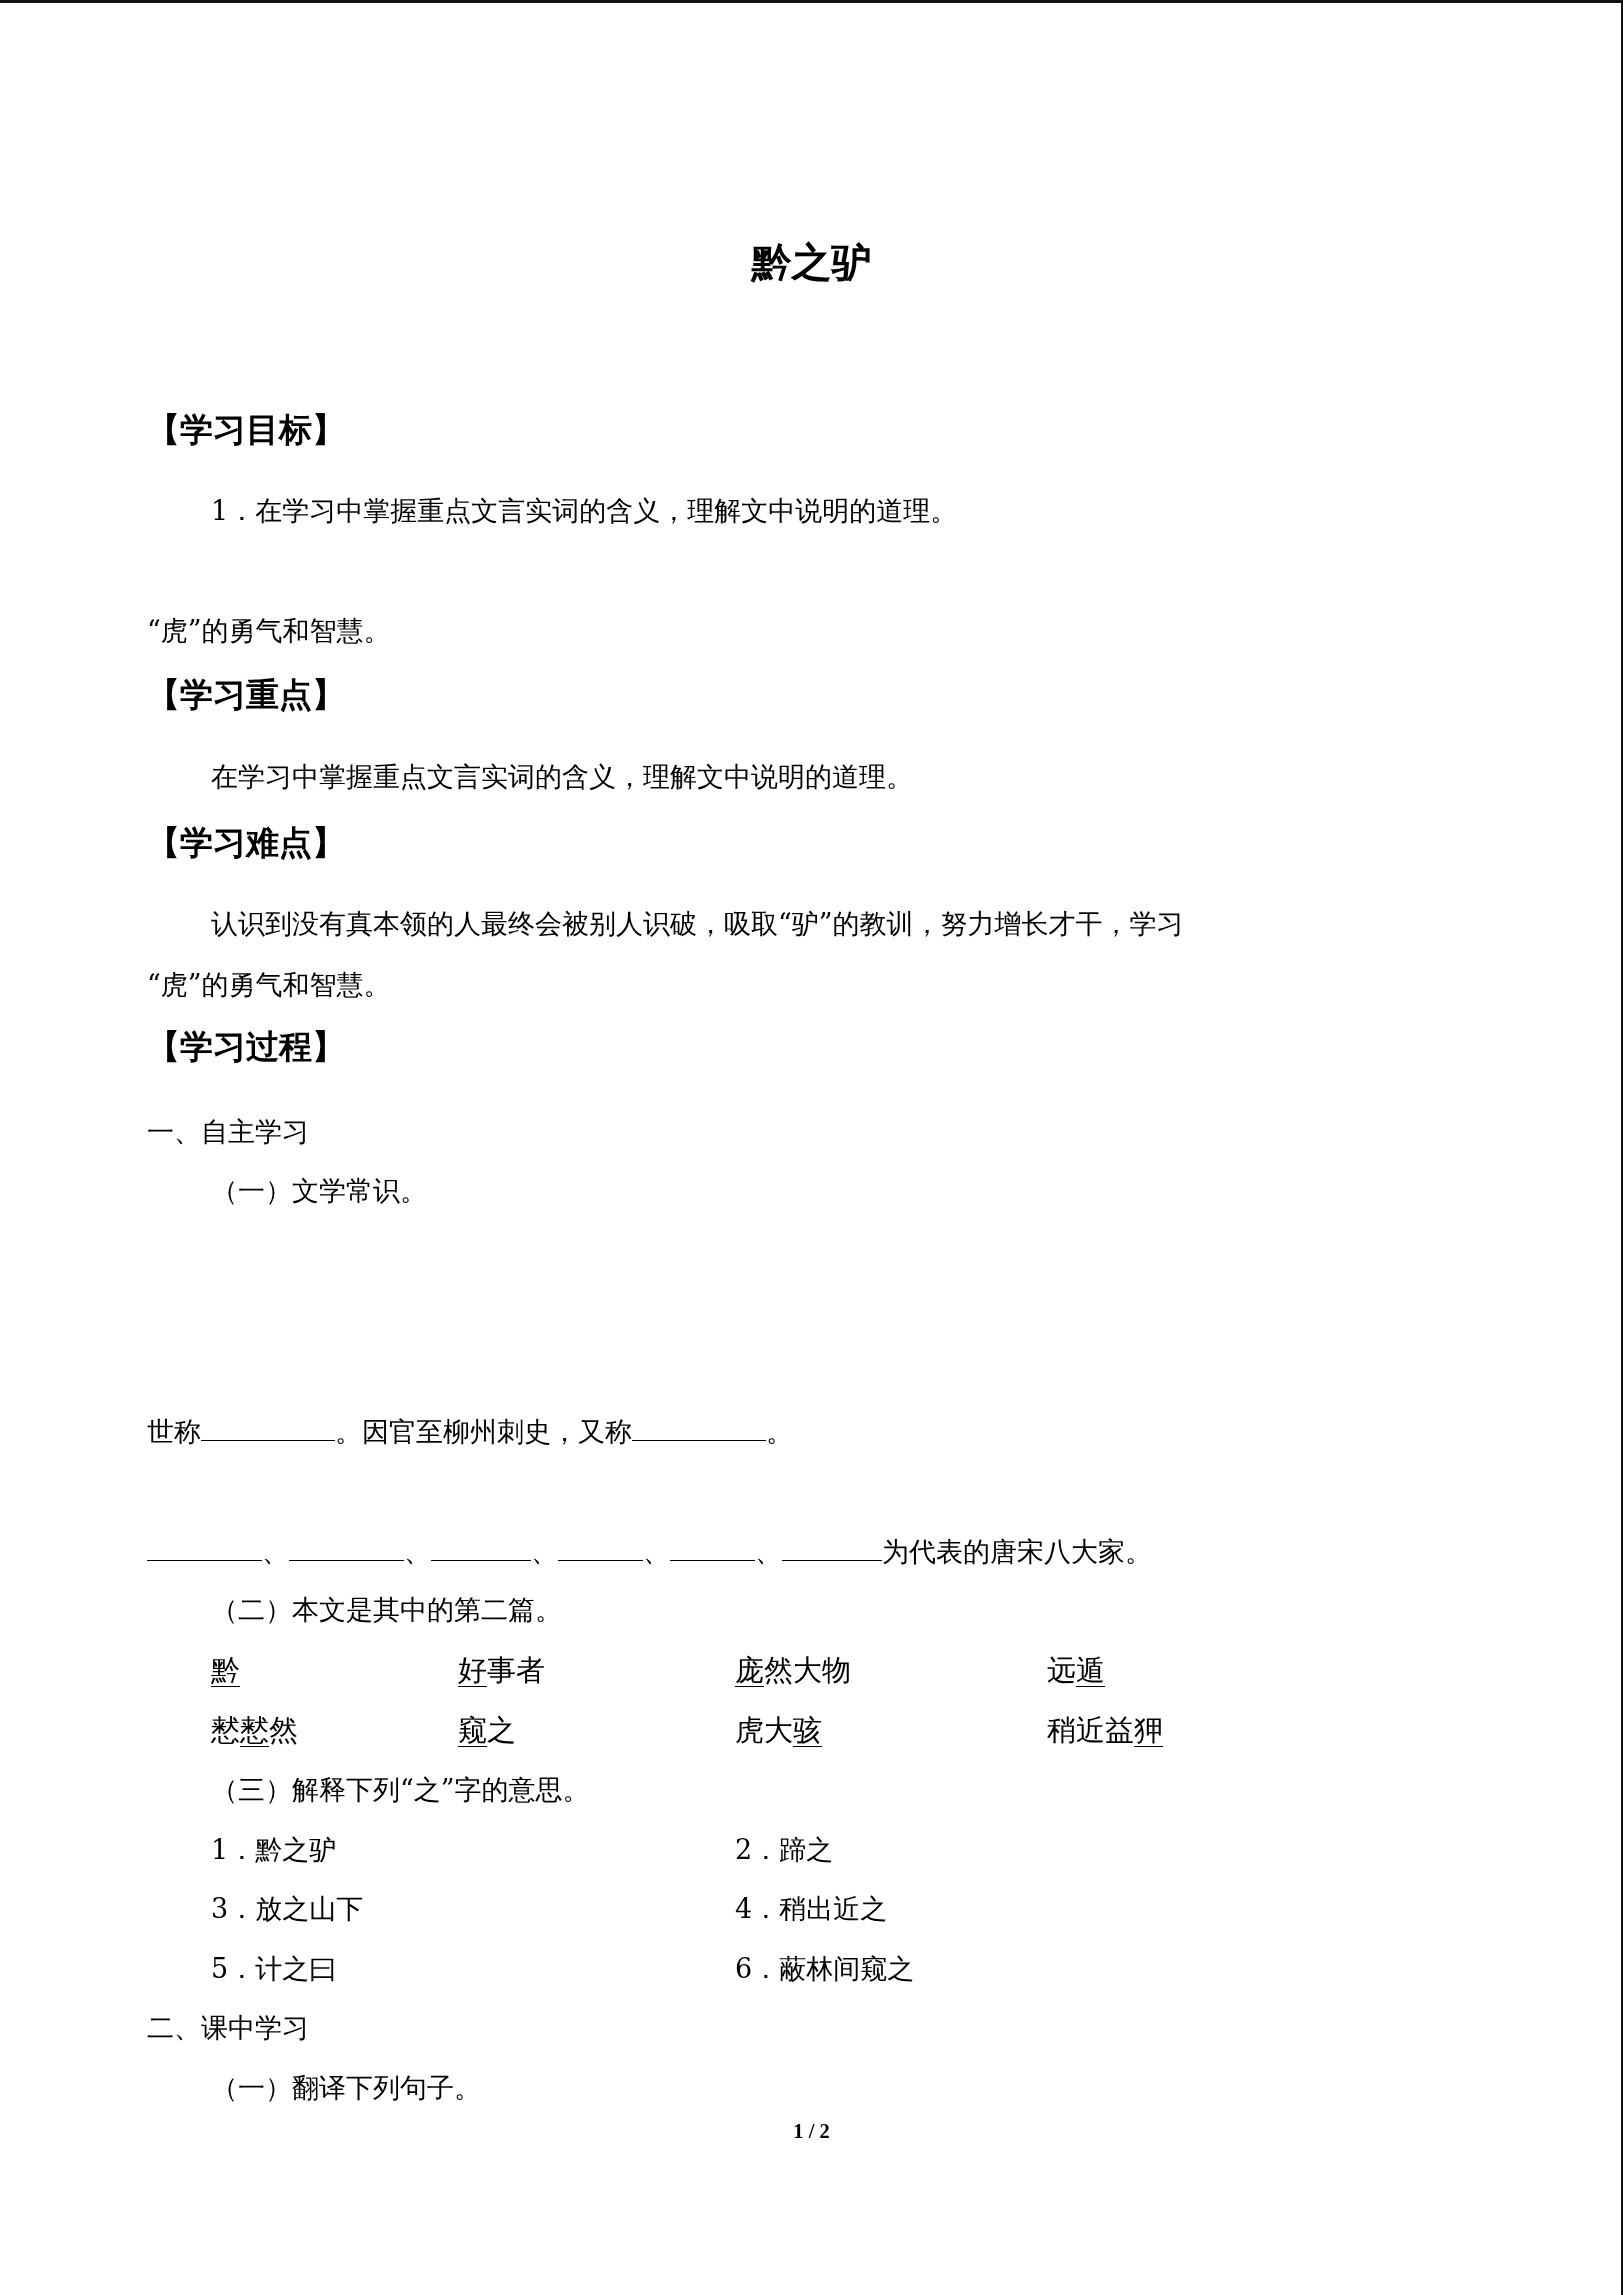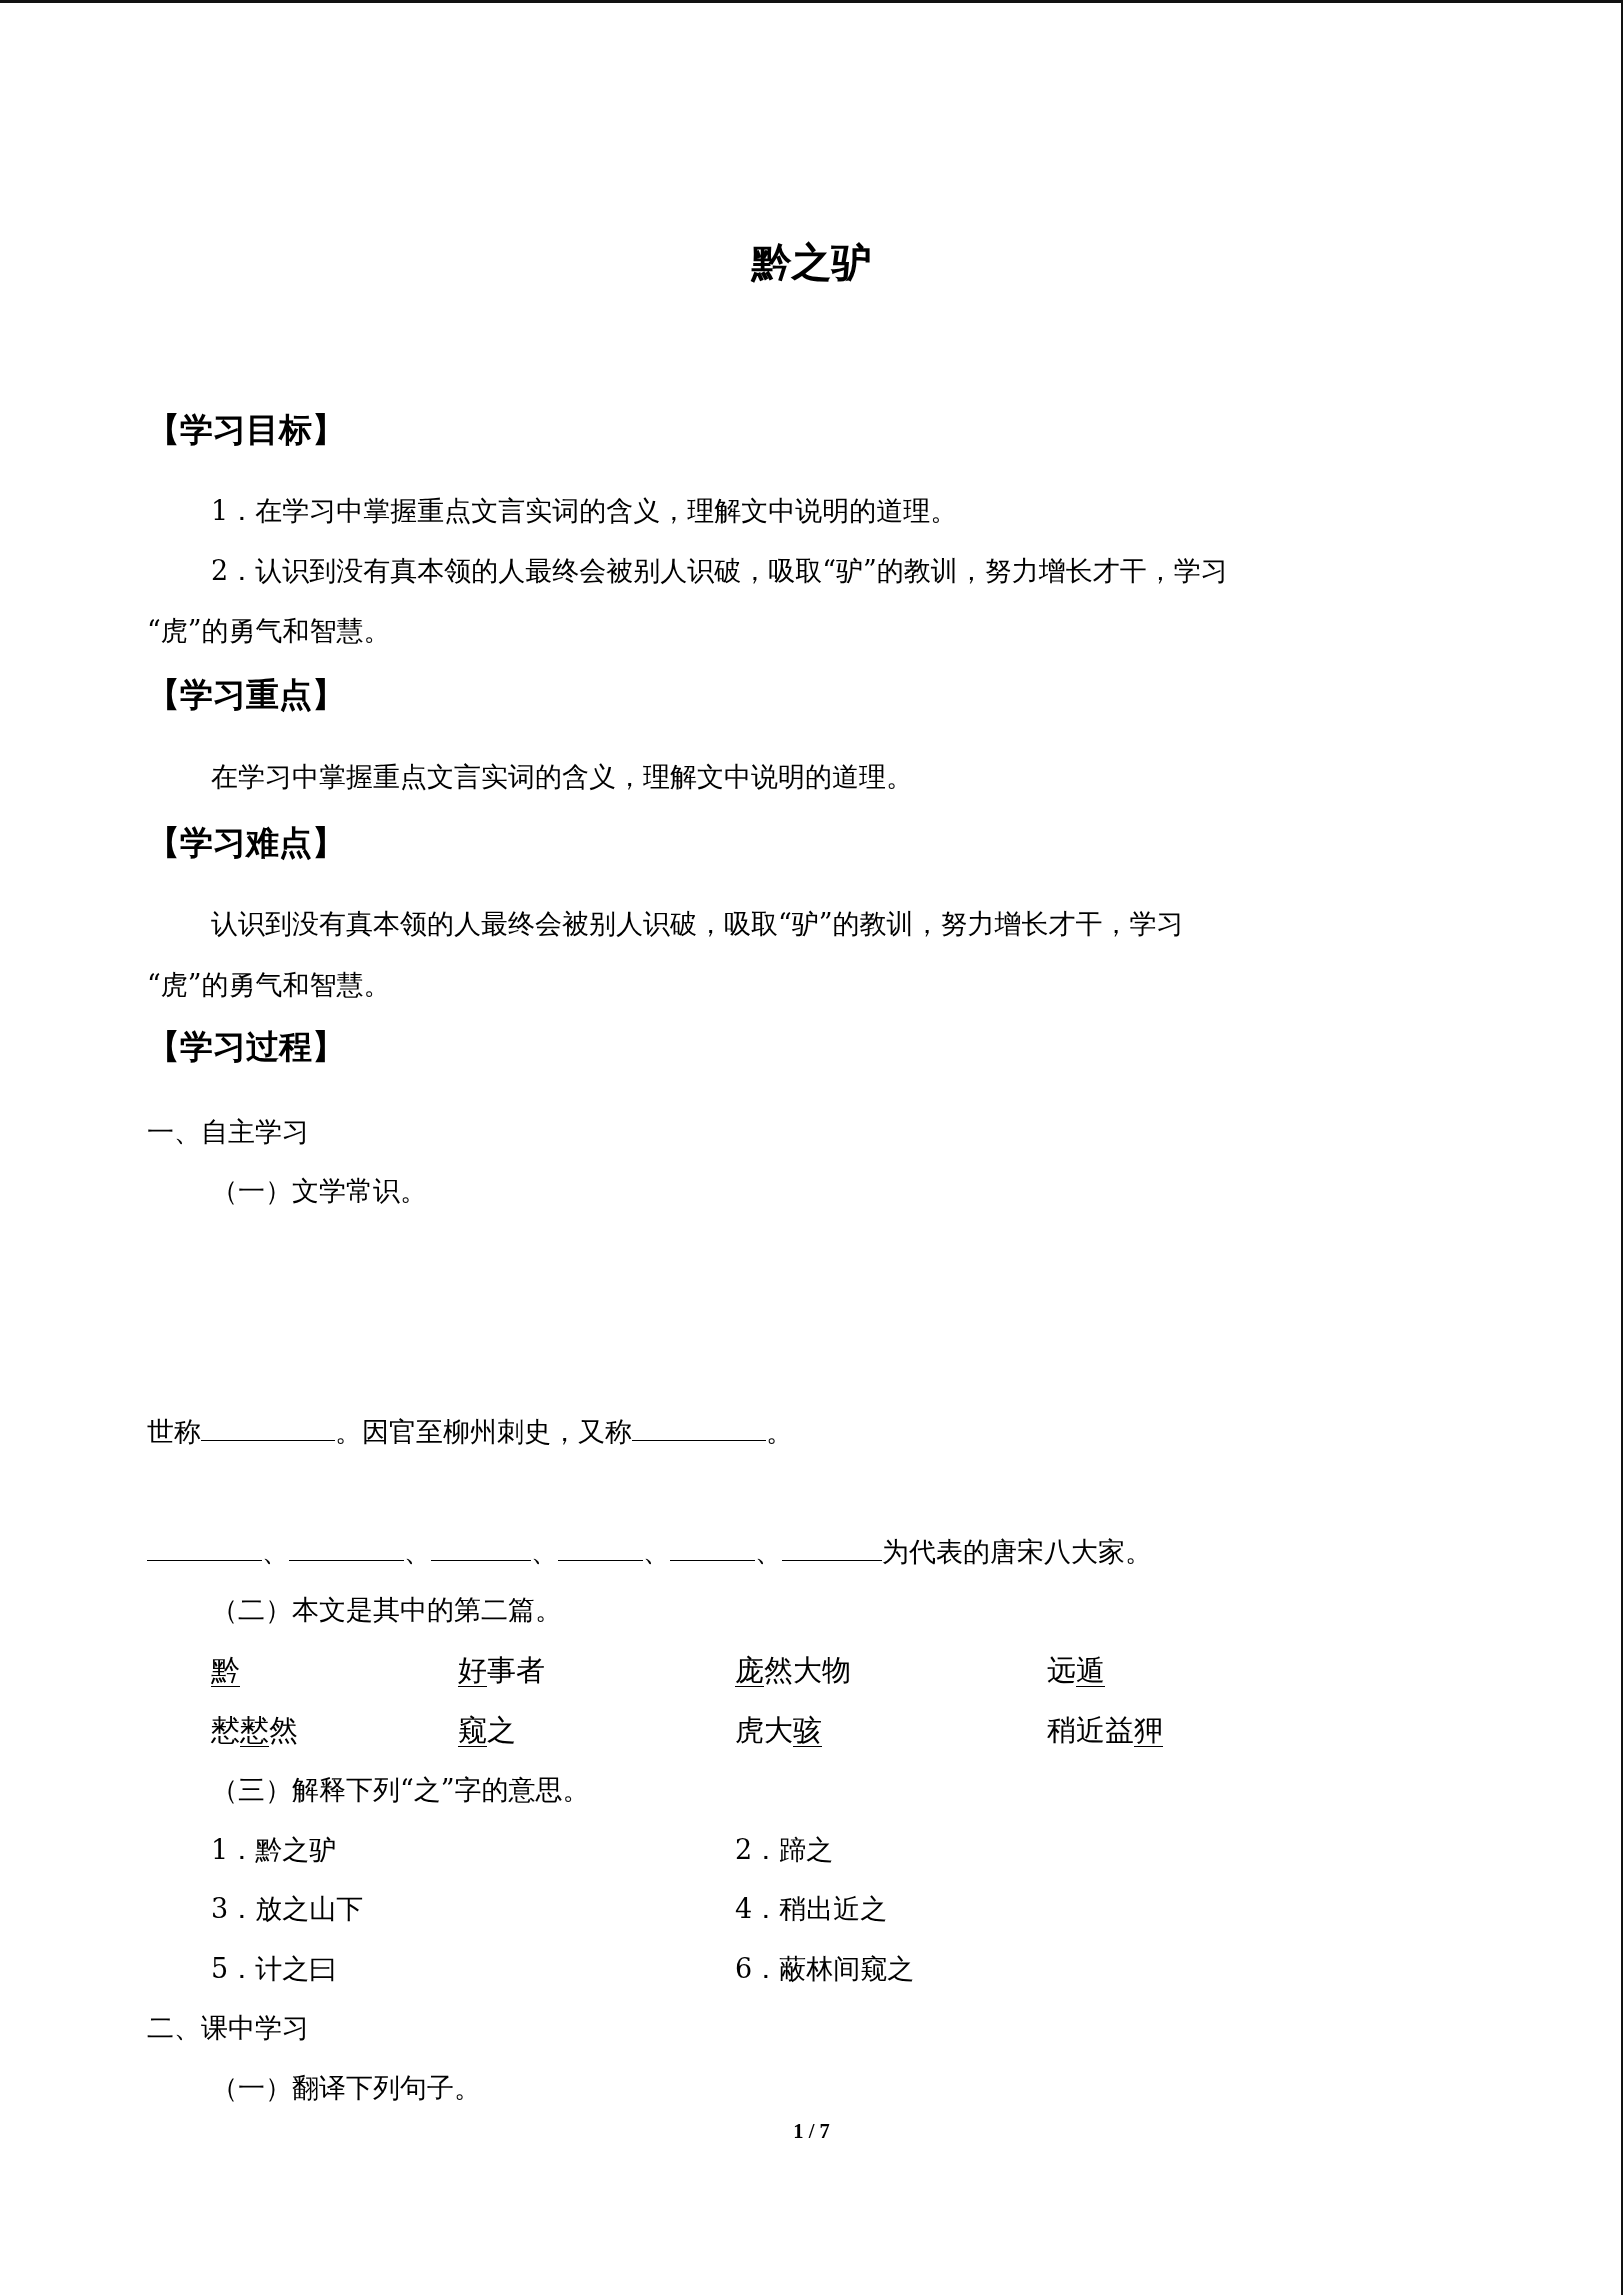--- a/index.html
+++ b/index.html
@@ -24,21 +24,20 @@
 
 <div class="top-border"></div>
 <div class="right-border"></div>
 
 <div class="page">
 
   <div class="title">黔之驴</div>
 
   <div class="heading" style="top:394px">【学习目标】</div>
   <div class="line" style="left:211px; top:477px">1．在学习中掌握重点文言实词的含义，理解文中说明的道理。</div>
-  <div class="line" style="left:211px; top:537px">2．认识到没有真本领的人最终会被别人识破，吸取“驴”的教训，努力增长才干，学习</div>
   <div class="line" style="left:147px; top:597px">“虎”的勇气和智慧。</div>
 
   <div class="heading" style="top:659px">【学习重点】</div>
   <div class="line" style="left:211px; top:743px">在学习中掌握重点文言实词的含义，理解文中说明的道理。</div>
 
   <div class="heading" style="top:807px">【学习难点】</div>
   <div class="line" style="left:211px; top:890px">认识到没有真本领的人最终会被别人识破，吸取“驴”的教训，努力增长才干，学习</div>
   <div class="line" style="left:147px; top:951px">“虎”的勇气和智慧。</div>
 
   <div class="heading" style="top:1011px">【学习过程】</div>
@@ -70,15 +69,15 @@
   <div class="line" style="left:211px; top:1816px">1．黔之驴</div>
   <div class="line" style="left:735px; top:1816px">2．蹄之</div>
   <div class="line" style="left:211px; top:1875px">3．放之山下</div>
   <div class="line" style="left:735px; top:1875px">4．稍出近之</div>
   <div class="line" style="left:211px; top:1935px">5．计之曰</div>
   <div class="line" style="left:735px; top:1935px">6．蔽林间窥之</div>
 
   <div class="line" style="left:147px; top:1994px">二、课中学习</div>
   <div class="line" style="left:211px; top:2054px">（一）翻译下列句子。</div>
 
-  <div class="page-number">1 / 7</div>
+  <div class="page-number">1 / 2</div>
 </div>
 
 
 </body></html>

